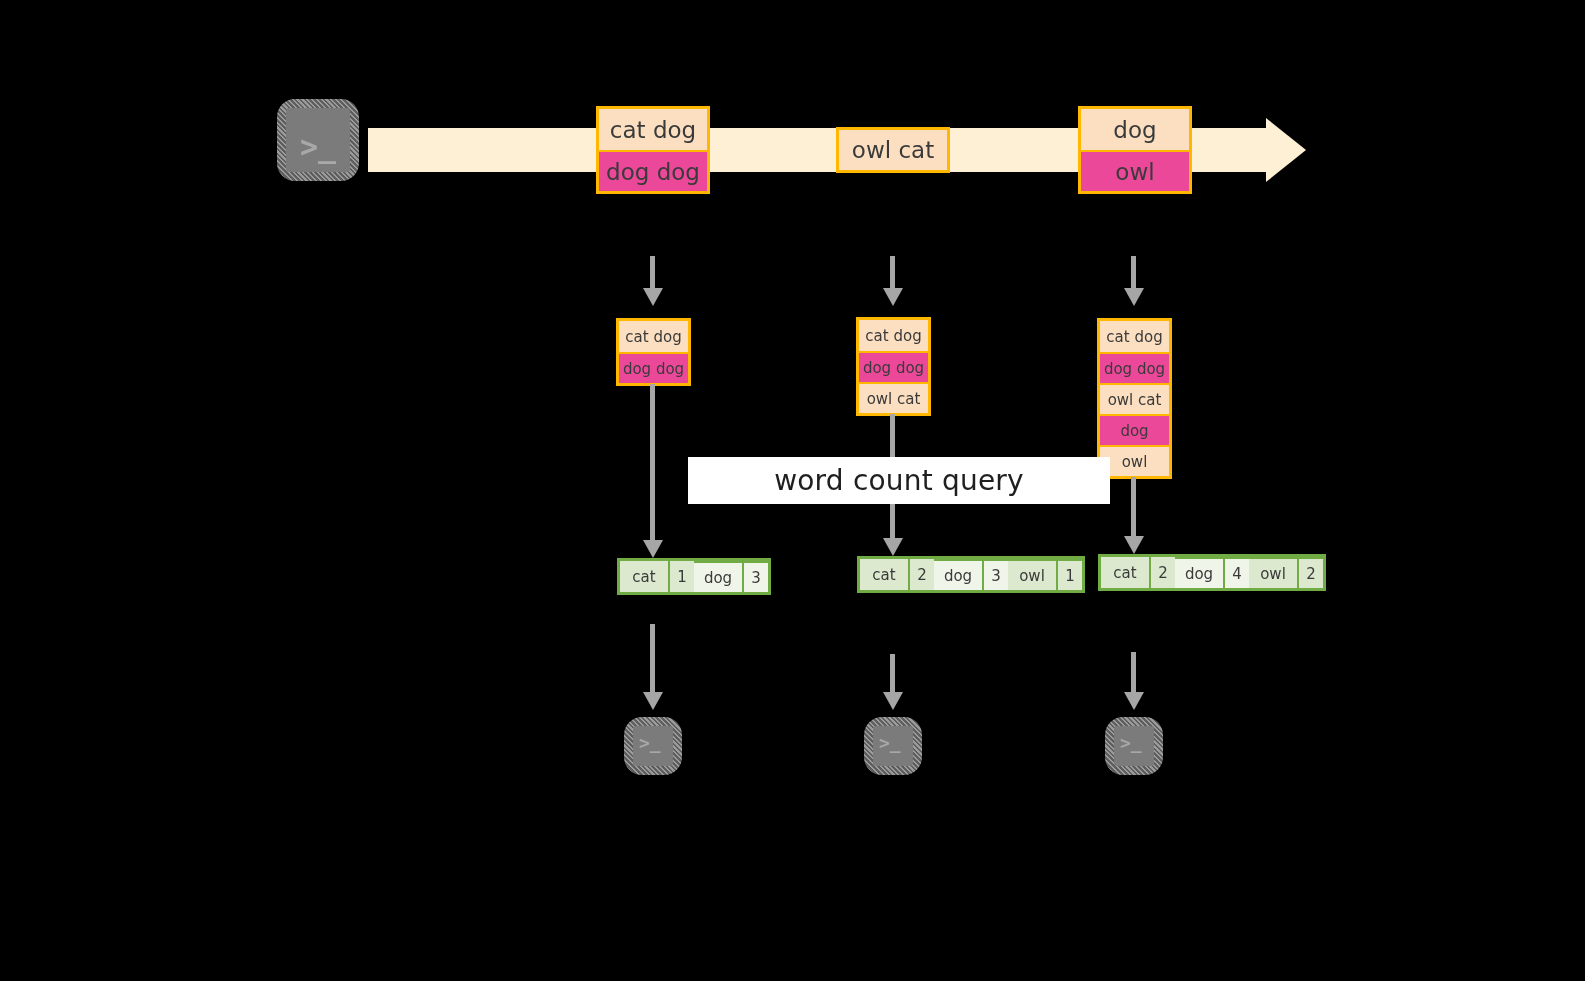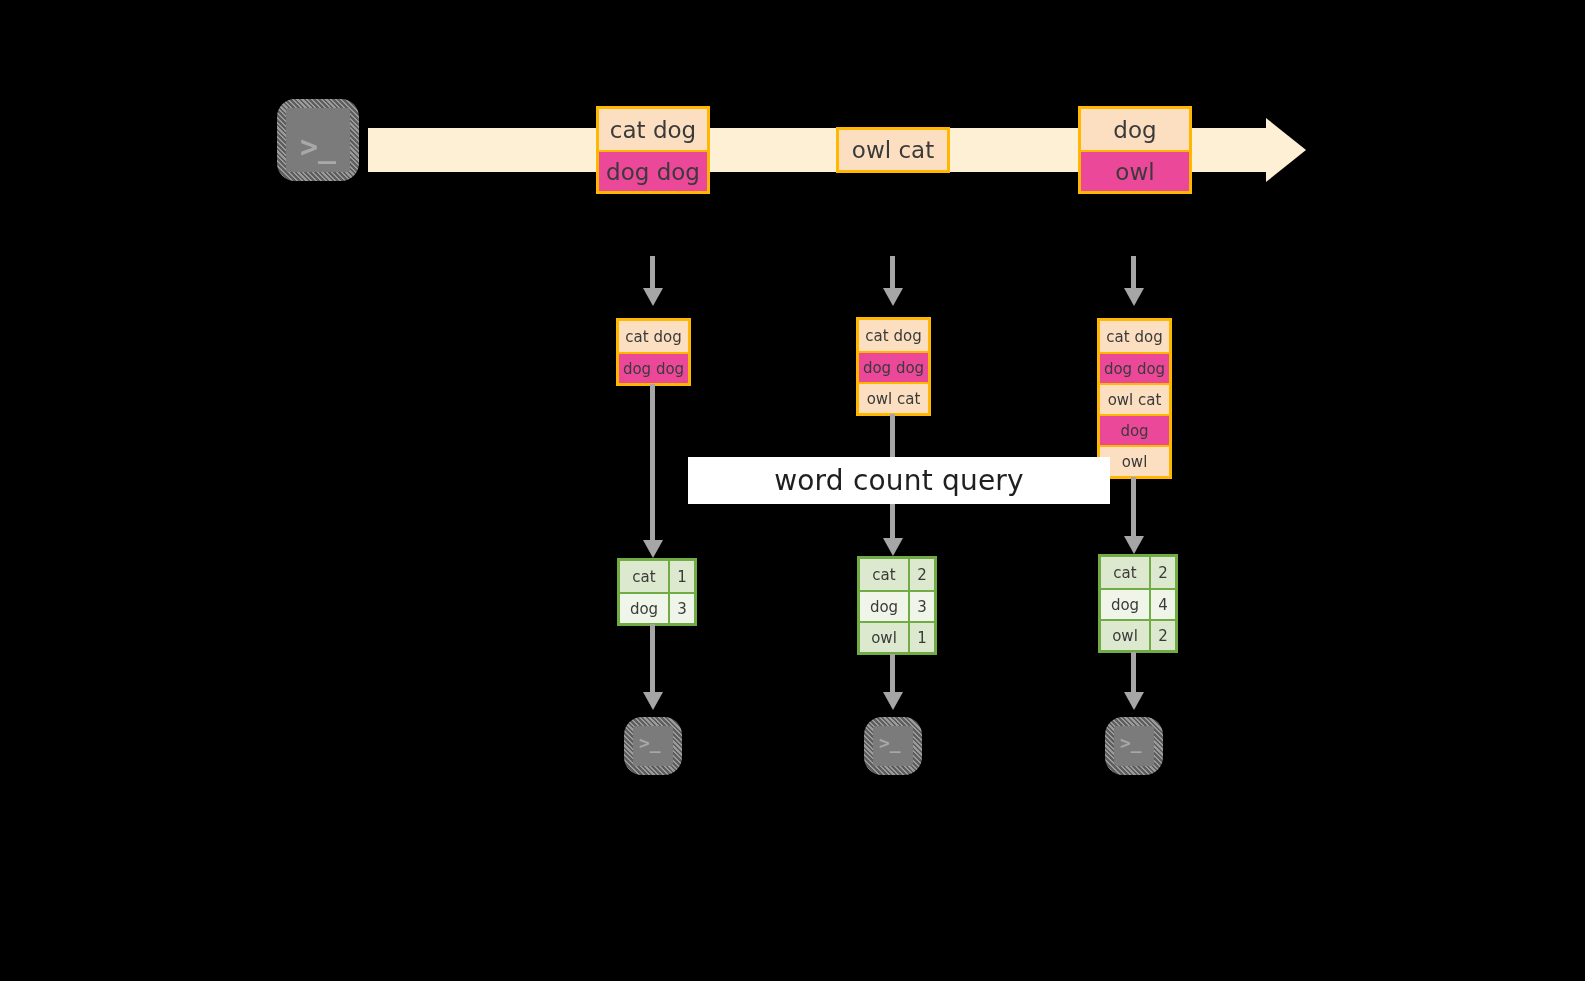--- a/index.html
+++ b/index.html
@@ -90,21 +90,21 @@
   
   .obox.big .cell { font-size: 23px; height: 40px; }
   
   .obox.small .cell { font-size: 15px; height: 31px; }
 
   
   .gtable {
     position: absolute;
     border: 3px solid #71ab44;
     display: flex;
-    flex-direction: column;
+    flex-direction: row;
     background: #e3ecd7;
   }
   .gtable .grow {
     display: flex;
     height: 31px;
   }
   .gtable .grow + .grow { border-top: 2px solid #71ab44; }
   .gtable .gk, .gtable .gv {
     display: flex;
     align-items: center;

